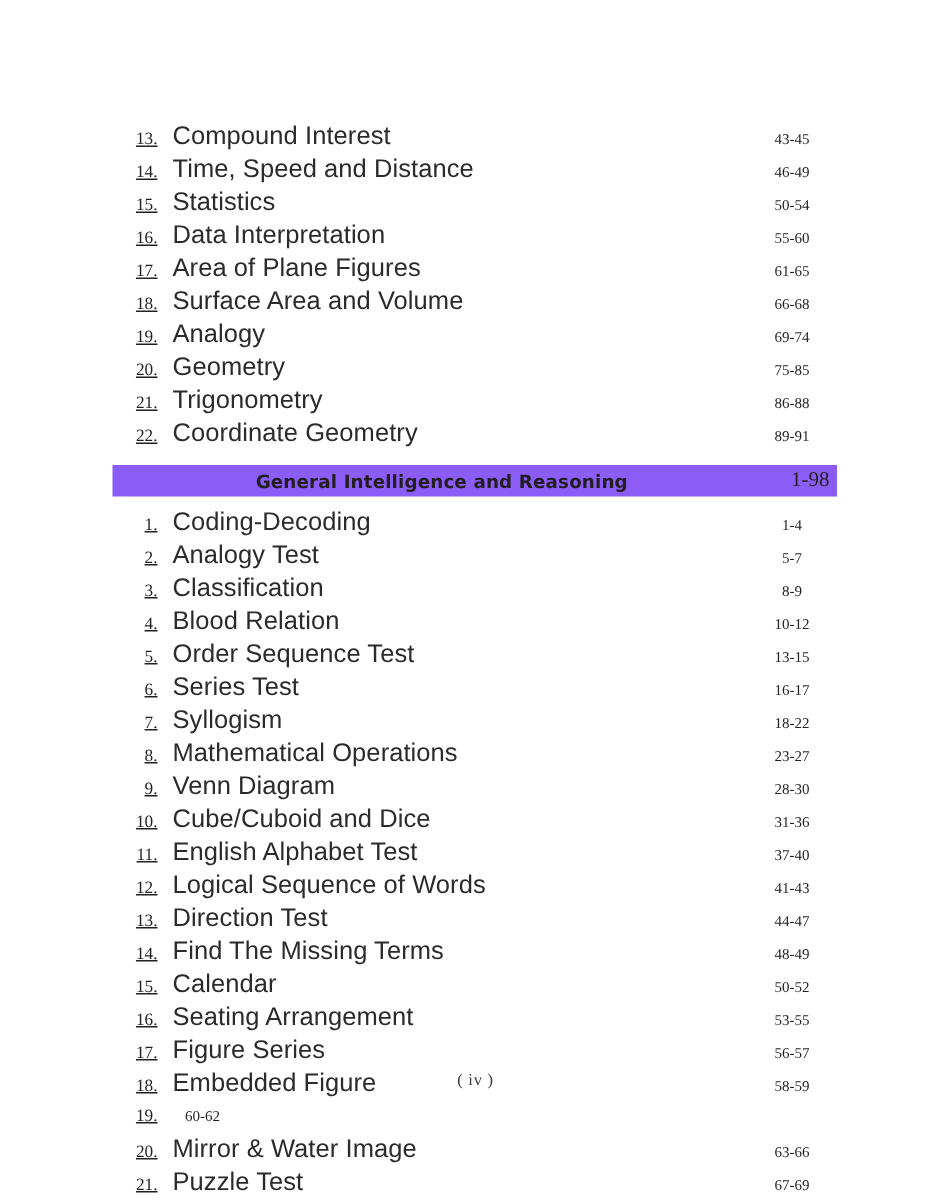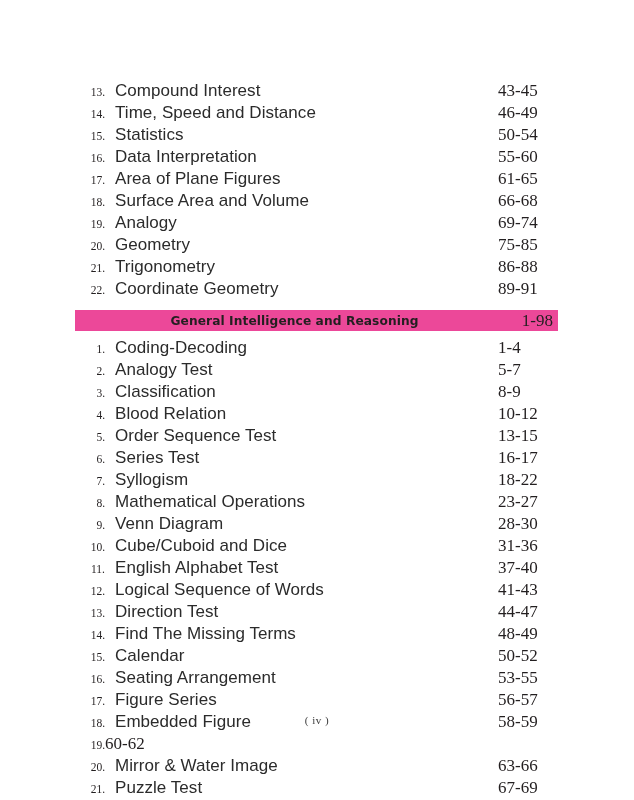--- a/index.html
+++ b/index.html
@@ -40,49 +40,50 @@
   }
 
   .item-num {
     width: 30px;
     flex: 0 0 30px;
     text-align: right;
     font-family: "Liberation Serif", serif;
     font-size: 11.5px;
     color: #231f20;
     letter-spacing: 0px;
+    text-decoration: underline;
   }
 
   .item-title {
     flex: 1 1 auto;
     padding-left: 10px;
     font-family: Liberation Sans, sans-serif;
     font-size: 17px;
     font-weight: 400;
     color: #2b2b2b;
     letter-spacing: 0.05px;
     overflow: hidden;
     text-overflow: clip;
   }
 
   .item-pages {
     flex: 0 0 60px;
     width: 60px;
-    text-align: left;
+    text-align: center;
     font-family: "Liberation Serif", serif;
-    font-size: 17px;
+    font-size: 10px;
     color: #231f20;
   }
 
   
   .section-band {
     display: flex;
     align-items: center;
     height: 21px;
-    background: #ec4899;
+    background: #8b5cf6;
     margin-top: 10px;
     margin-bottom: 6px;
     padding: 0;
     box-sizing: border-box;
     gap: 44px;
   }
   .section-band-title {
     flex: 1 1 auto;
     text-align: center;
     font-family: "DejaVu Sans", sans-serif;
@@ -92,21 +93,21 @@
     letter-spacing: 0.1px;
     padding-left: 60px;
   }
   .section-band-pages {
     flex: 0 0 60px;
     width: 60px;
     text-align: right;
     padding-right: 5px;
     box-sizing: border-box;
     font-family: "Liberation Serif", serif;
-    font-size: 17px;
+    font-size: 14px;
     font-weight: normal;
     color: #231f20;
   }
 
   
   .page-footer {
     position: absolute;
     left: 0;
     right: 0;
     top: 714px;

